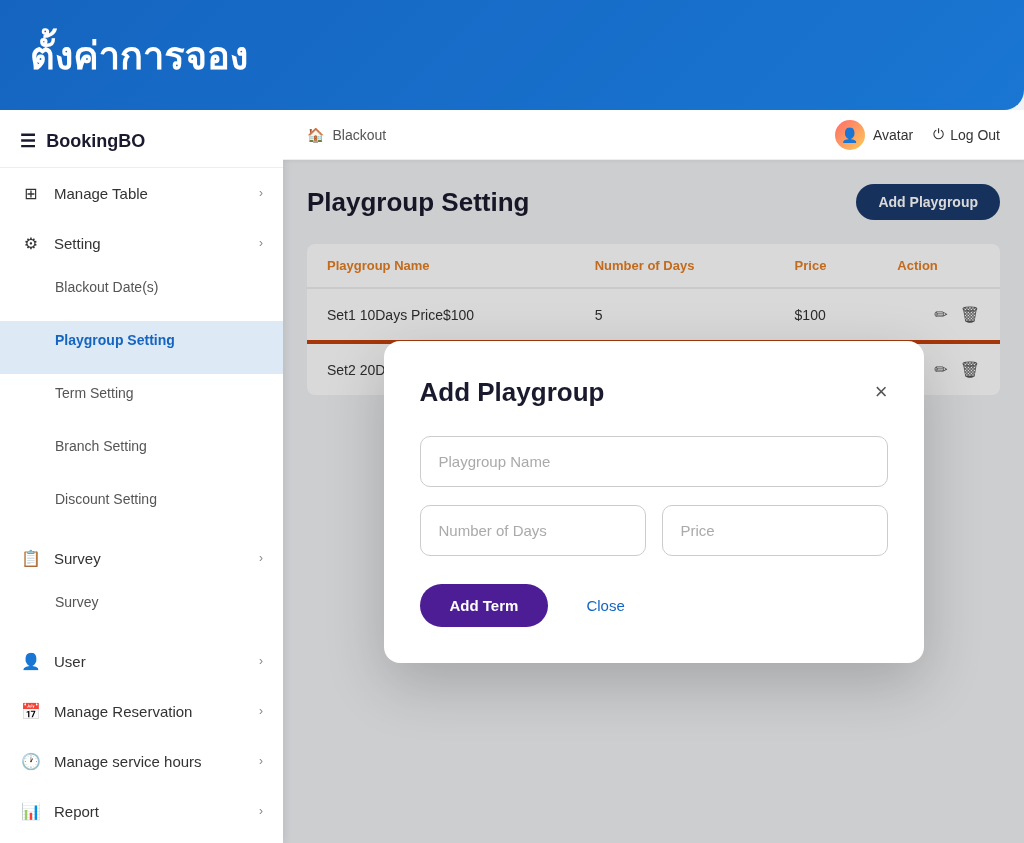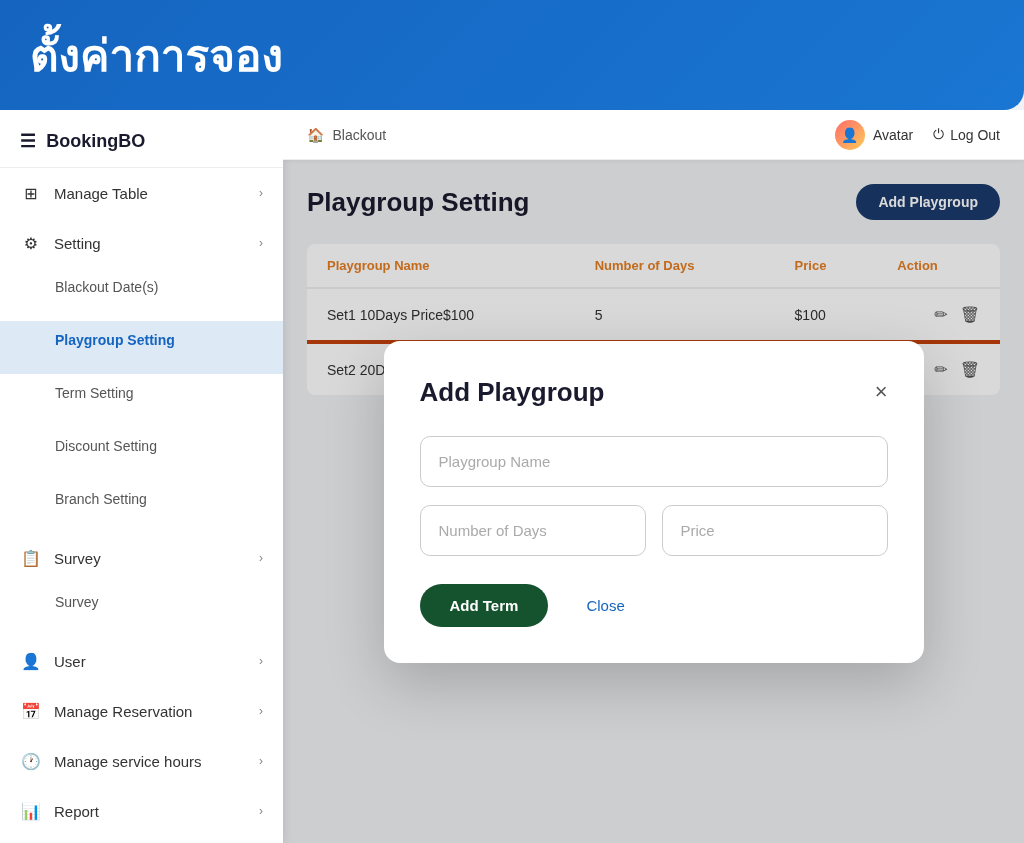--- a/index.html
+++ b/index.html
@@ -11,21 +11,21 @@
       height: 110px;
       display: flex;
       align-items: center;
       padding: 0 30px;
       border-radius: 0 0 20px 0;
       position: relative;
       z-index: 10;
     }
     .header-title {
       color: white;
-      font-size: 44px;
+      font-size: 38px;
       font-weight: 900;
       font-family: Liberation Serif, serif;
     }
 
     
     .main-layout {
       display: flex;
       flex: 1;
       overflow: hidden;
     }
@@ -251,21 +251,21 @@
     }
     .modal-input::placeholder { color: #aaa; }
     .modal-row {
       display: flex;
       gap: 16px;
       margin-bottom: 28px;
     }
     .modal-row .modal-input { margin-bottom: 0; flex: 1; }
     .modal-actions { display: flex; align-items: center; gap: 20px; }
     .add-term-btn {
-      background: #14532d;
+      background: #4c1d95;
       color: white;
       border: none;
       padding: 13px 30px;
       border-radius: 25px;
       font-size: 15px;
       font-weight: 600;
       cursor: pointer;
     }
     .close-link {
       color: #1565c0;
@@ -311,24 +311,24 @@
     <div class="sidebar-sub-item">
       <span>Blackout Date(s)</span>
     </div>
     <div class="sidebar-sub-item active">
       <span>Playgroup Setting</span>
     </div>
     <div class="sidebar-sub-item">
       <span>Term Setting</span>
     </div>
     <div class="sidebar-sub-item">
+      <span>Branch Setting</span>
+    </div>
+    <div class="sidebar-sub-item">
       <span>Discount Setting</span>
-    </div>
-    <div class="sidebar-sub-item">
-      <span>Branch Setting</span>
     </div>
 
     <div class="sidebar-nav-item">
       <div class="left">
         <div class="icon-box">📋</div>
         <span>Survey</span>
       </div>
       <span class="chevron">›</span>
     </div>
     <div class="sidebar-sub-item">

